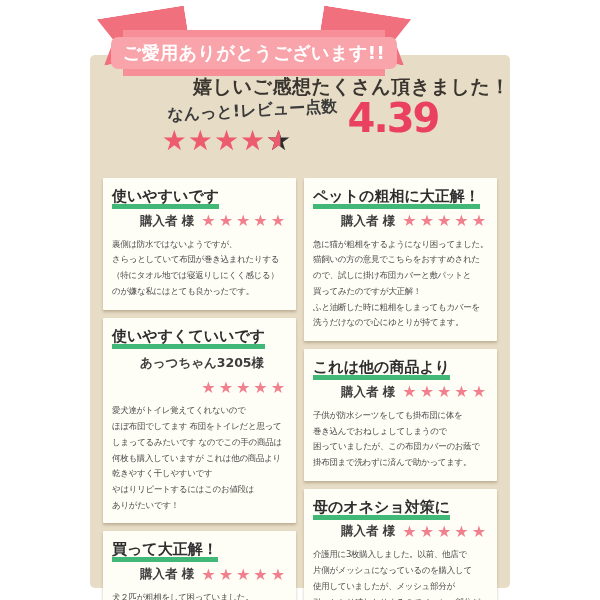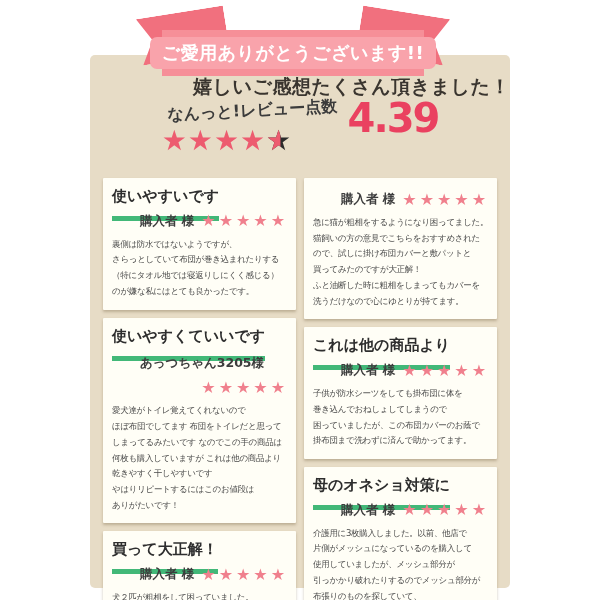--- a/index.html
+++ b/index.html
@@ -6,21 +6,21 @@
   body{
     width:600px;height:600px;background:#ffffff;position:relative;overflow:hidden;
     font-family:"DejaVu Sans",sans-serif;
   }
   
   .panel{
     position:absolute;left:90px;top:55px;width:420px;height:533px;
     background:#e7dcc6;border-radius:5px;
   }
   
-  .ribbon{position:absolute;top:6px;left:0;width:508px;height:80px;z-index:5;margin-left:39px;}
+  .ribbon{position:absolute;top:6px;left:0;width:508px;height:80px;z-index:5;}
   .wing{position:absolute;top:6px;width:88px;height:47px;background:#f1707e;z-index:1;}
   .wing-left{left:100px;clip-path:polygon(0 0,100% 0,100% 100%,0 100%,15% 50%);transform:rotate(-9deg);}
   .wing-right{right:100px;clip-path:polygon(0 0,100% 0,85% 50%,100% 100%,0 100%);transform:rotate(9deg);}
   .band{
     position:absolute;left:50%;transform:translateX(-50%);top:24px;
     width:262px;height:46px;background:#f68f98;z-index:2;
     display:flex;align-items:center;justify-content:center;
   }
   .band-inner{
     background:#f9a3ab;border-radius:7px;padding:4px 12px;
@@ -49,21 +49,21 @@
   .cards{display:flex;gap:8px;padding:9px 13px 0 13px;}
   .col{display:flex;flex-direction:column;gap:8px;width:194px;}
   .card{
     background:#fffef6;border-radius:1px;padding:8px 8px 10px 9px;
     box-shadow:0 2px 3px rgba(110,90,55,0.35);
   }
   .card-title{
     display:inline;font-family:"DejaVu Serif",serif;font-weight:bold;
     font-size:15px;color:#2e2e2e;line-height:1.45;
     background:linear-gradient(#42b878,#42b878) left 100%/100% 5px no-repeat;
-    padding-bottom:16px;
+    padding-bottom:4px;
   }
   .card-meta{display:flex;justify-content:space-between;align-items:center;margin-top:5px;padding-left:28px;}
   .reviewer{font-weight:bold;font-size:12.5px;color:#3d3d3d;white-space:nowrap;}
   .card-stars{color:#f0808d;font-size:16px;letter-spacing:3px;line-height:1;white-space:nowrap;}
   .stars-below .card-meta{display:block;}
   .stars-below .card-stars{display:block;text-align:right;margin-top:8px;}
   .card-body{
     margin:7px 0 0 0;font-size:8.5px;letter-spacing:-0.3px;
     color:#4a4a4a;line-height:1.85;white-space:pre-line;
   }
@@ -121,20 +121,21 @@
         <p class="card-body">犬２匹が粗相をして困っていました。
 このシーツのお蔭で粗相をしても
 羽毛布団をクリーニングに出さなくて
 済みました。買って大正解でした。</p>
       </div>
 
     </div>
     <div class="col">
 
       <div class="card">
+        <span class="card-title">ペットの粗相に大正解！</span>
         <div class="card-meta">
           <span class="reviewer">購入者 様</span>
           <span class="card-stars">★★★★★</span>
         </div>
         <p class="card-body">急に猫が粗相をするようになり困ってました。
 猫飼いの方の意見でこちらをおすすめされた
 ので、試しに掛け布団カバーと敷パットと
 買ってみたのですが大正解！
 ふと油断した時に粗相をしまってもカバーを
 洗うだけなので心にゆとりが持てます。</p>

